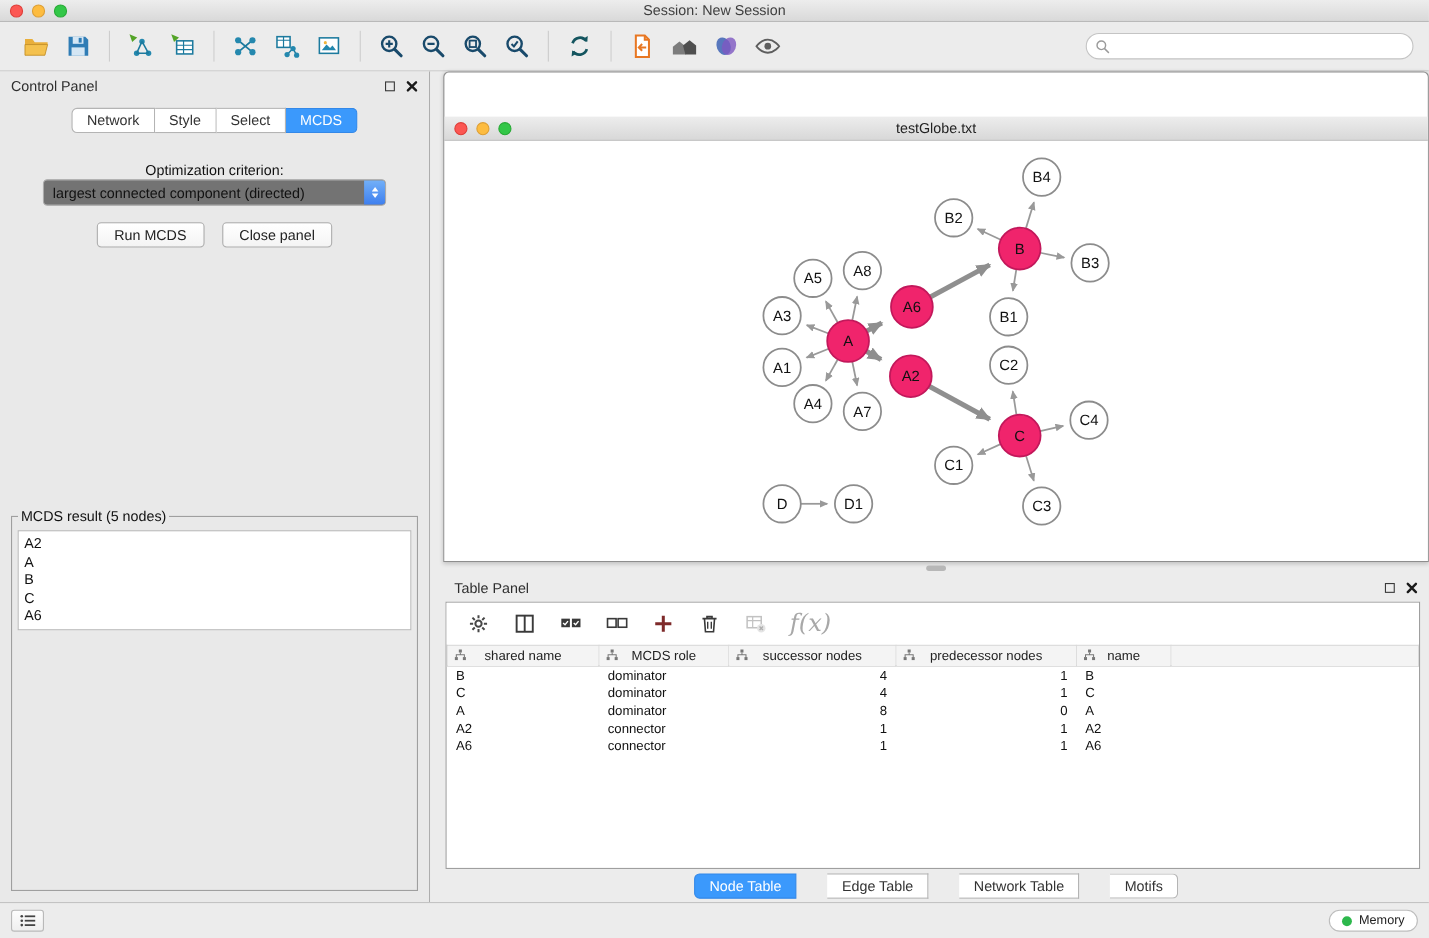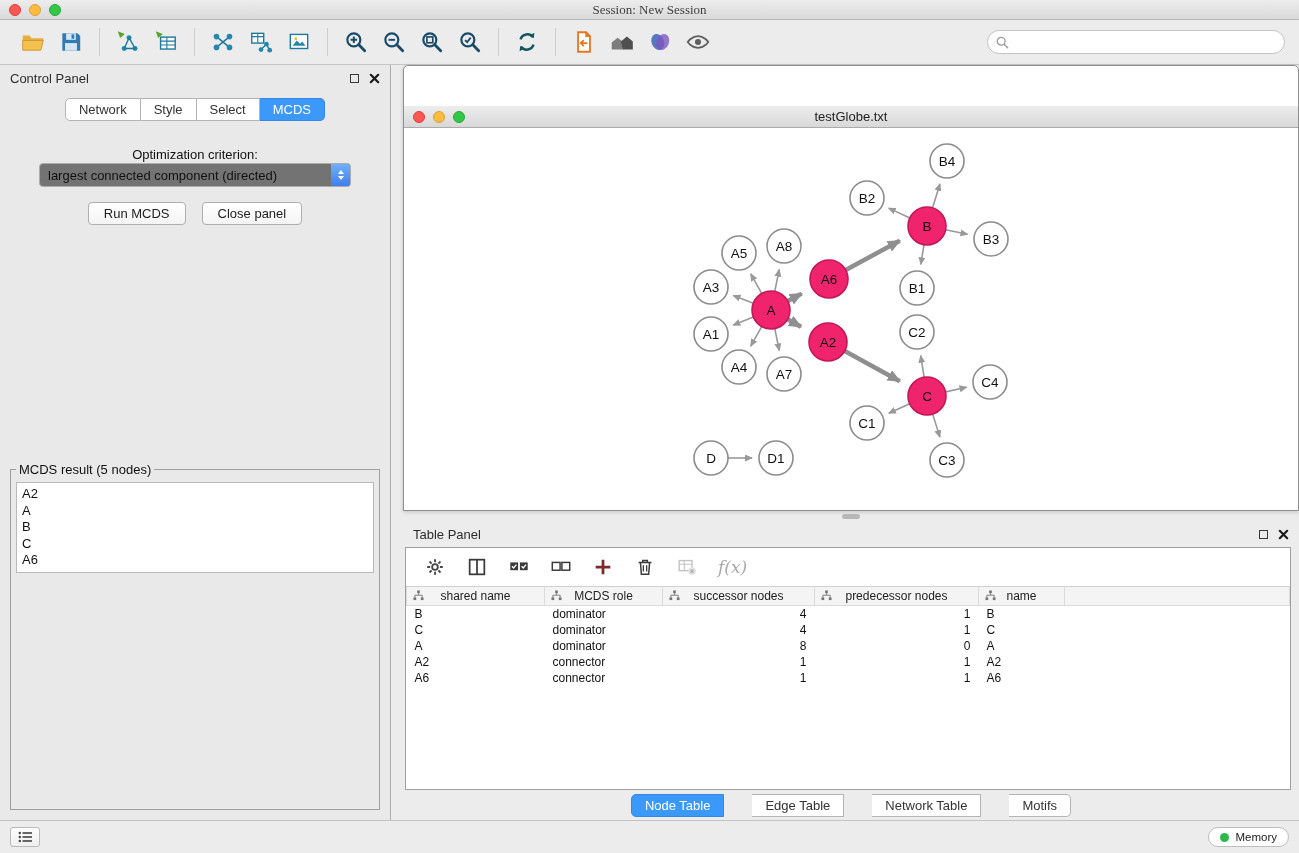--- a/index.html
+++ b/index.html
@@ -1,21 +1,21 @@
 <!DOCTYPE html>
 <html><head>
 <meta charset="utf-8">
 <style>
   * { box-sizing: border-box; margin: 0; padding: 0; }
   html,body { width:1299px; height:853px; overflow:hidden; }
   body { font-family:"Liberation Sans","DejaVu Sans",sans-serif; background:#ECECEC; color:#222; }
   .app { width:1299px; height:853px; display:flex; flex-direction:column; }
 
   
-  .titlebar { height:20px; background:linear-gradient(#EDEDED,#D9D9D9); border-bottom:1px solid #B9B9B9; position:relative; display:flex; align-items:center; justify-content:center; flex:0 0 auto;font-family:Liberation Serif, serif; }
+  .titlebar { height:20px; background:linear-gradient(#EDEDED,#D9D9D9); border-bottom:1px solid #B9B9B9; position:relative; display:flex; align-items:center; justify-content:center; flex:0 0 auto; }
   .traffic { position:absolute; left:9px; top:50%; transform:translateY(-50%); display:flex; gap:8px; }
   .tl { width:12px; height:12px; border-radius:50%; }
   .tl.red { background:#FC5753; border:1px solid #DF3E39; }
   .tl.yellow { background:#FDBC40; border:1px solid #DE9F34; }
   .tl.green { background:#33C748; border:1px solid #27AA35; }
   .titlebar .wtitle { font-size:13px; color:#3F3F3F; }
 
   
   .toolbar { height:45px; flex:0 0 auto; background:#ECECEC; border-bottom:1px solid #C6C6C6; display:flex; align-items:center; padding:0 14px; }
   .tgroups { display:flex; align-items:center; }
@@ -61,21 +61,21 @@
   .net-canvas { flex:1; position:relative; background:#fff; }
   .resize-corner { position:absolute; right:1px; bottom:1px; width:12px; height:12px; background:repeating-linear-gradient(135deg,#fff 0 2px,#BFBFBF 2px 3px); opacity:.9; }
   .h-gap { height:10px; flex:0 0 auto; position:relative; }
   .h-thumb { position:absolute; left:49%; top:3px; width:18px; height:5px; border-radius:3px; background:#B7B7B7; }
 
   
   .table-panel { flex:1; display:flex; flex-direction:column; min-height:0; }
   .table-box { flex:1; margin:0 8px 0 2px; border:1px solid #9F9F9F; background:#fff; display:flex; flex-direction:column; min-height:0; }
   .table-toolbar { height:38px; flex:0 0 auto; display:flex; align-items:center; gap:20px; padding:0 18px; background:#fff; }
   .ttbtn { background:none; border:none; display:flex; align-items:center; cursor:pointer; }
-  .fx { font-family:"DejaVu Serif","Liberation Serif",serif; font-style:italic; font-size:17px; color:#A8A8A8; }
+  .fx { font-family:"DejaVu Serif","Liberation Serif",serif; font-style:italic; font-size:22px; color:#A8A8A8; }
   .grid-wrap { flex:1; overflow:hidden; }
   table.grid { border-collapse:collapse; width:100%; table-layout:fixed; }
   table.grid thead th { background:#F4F4F4; border:1px solid #DADADA; border-top:1px solid #CFCFCF; font-weight:normal; font-size:12px; color:#222; height:19px; position:relative; text-align:center; }
   .colicon { position:absolute; left:6px; top:3px; }
   table.grid tbody td { font-size:12px; color:#111; height:16px; padding:0 8px; white-space:nowrap; overflow:hidden; }
   td.c-first { padding-left:10px; }
   td.c-num { text-align:right; padding-right:14px; }
   .bottom-tabs { height:30px; flex:0 0 auto; display:flex; align-items:center; justify-content:center;gap:28px; }
 
   

